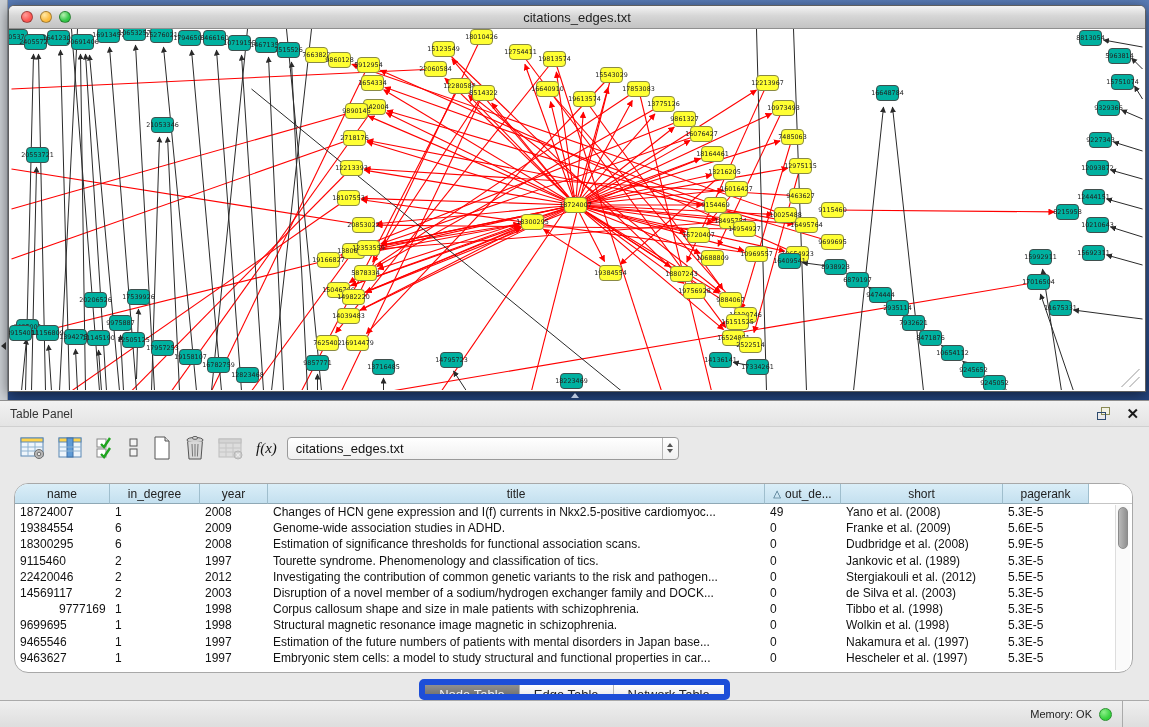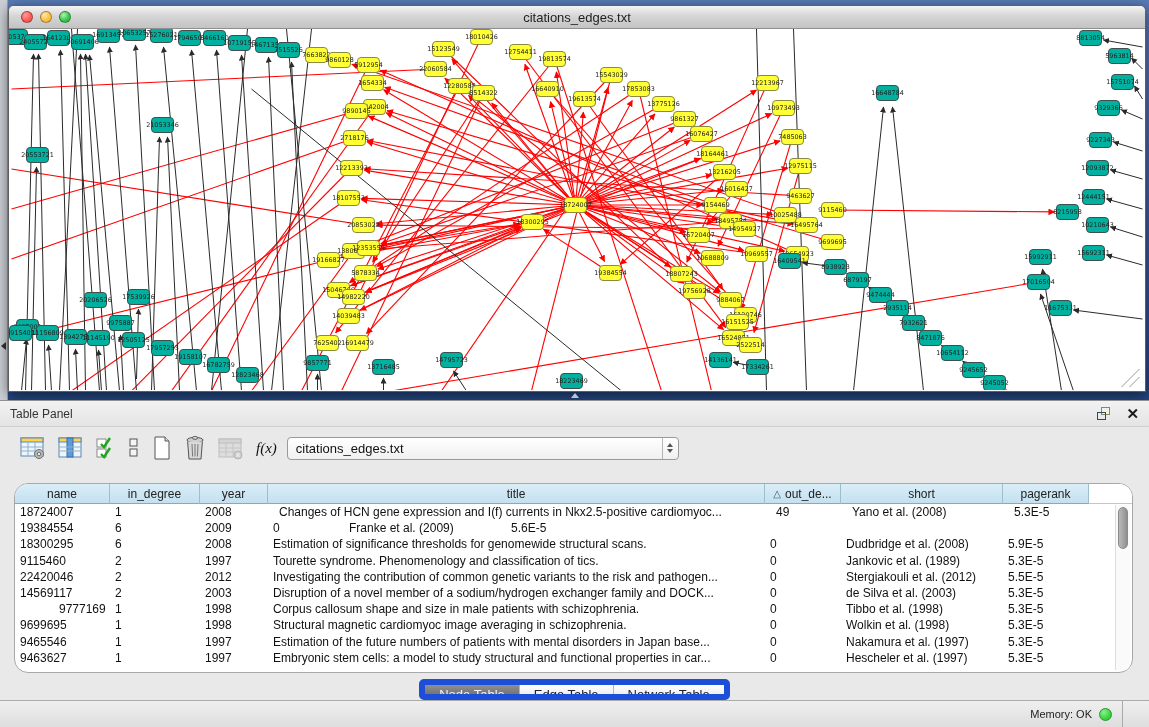--- a/index.html
+++ b/index.html
@@ -869,38 +869,39 @@
         <div class="th" style="width: 86px;">
           <span>pagerank</span>
         </div>
         <div class="th fill"></div>
       </div>
     <div class="tbody" id="tbody">
         <div class="tr">
           <div class="td" style="width: 95px;">18724007</div>
           <div class="td" style="width: 90px;">1</div>
           <div class="td" style="width: 68px;">2008</div>
-          <div class="td" style="width: 497px; margin-left: 6px;">Changes of HCN gene expression and I(f) currents in Nkx2.5-positive cardiomyoc...</div>
+          <div class="td" style="width: 497px;">Changes of HCN gene expression and I(f) currents in Nkx2.5-positive cardiomyoc...</div>
           <div class="td" style="width: 76px;">49</div>
           <div class="td" style="width: 162px;">Yano et al. (2008)</div>
           <div class="td" style="width: 86px;">5.3E-5</div>
         </div>
         <div class="tr">
           <div class="td" style="width: 95px;">19384554</div>
           <div class="td" style="width: 90px;">6</div>
           <div class="td" style="width: 68px;">2009</div>
+          <div class="td" style="width: 497px;">Genome-wide association studies in ADHD.</div>
           <div class="td" style="width: 76px;">0</div>
           <div class="td" style="width: 162px;">Franke et al. (2009)</div>
           <div class="td" style="width: 86px;">5.6E-5</div>
         </div>
         <div class="tr">
           <div class="td" style="width: 95px;">18300295</div>
           <div class="td" style="width: 90px;">6</div>
           <div class="td" style="width: 68px;">2008</div>
-          <div class="td" style="width: 497px;">Estimation of significance thresholds for genomewide structural scans.</div>
+          <div class="td" style="width: 497px;">Estimation of significance thresholds for functional association scans.</div>
           <div class="td" style="width: 76px;">0</div>
           <div class="td" style="width: 162px;">Dudbridge et al. (2008)</div>
           <div class="td" style="width: 86px;">5.9E-5</div>
         </div>
         <div class="tr">
           <div class="td" style="width: 95px;">9115460</div>
           <div class="td" style="width: 90px;">2</div>
           <div class="td" style="width: 68px;">1997</div>
           <div class="td" style="width: 497px;">Tourette syndrome. Phenomenology and classification of tics.</div>
           <div class="td" style="width: 76px;">0</div>
@@ -931,21 +932,21 @@
           <div class="td" style="width: 68px;">1998</div>
           <div class="td" style="width: 497px;">Corpus callosum shape and size in male patients with schizophrenia.</div>
           <div class="td" style="width: 76px;">0</div>
           <div class="td" style="width: 162px;">Tibbo et al. (1998)</div>
           <div class="td" style="width: 86px;">5.3E-5</div>
         </div>
         <div class="tr">
           <div class="td" style="width: 95px;">9699695</div>
           <div class="td" style="width: 90px;">1</div>
           <div class="td" style="width: 68px;">1998</div>
-          <div class="td" style="width: 497px;">Structural magnetic cardiomyoc image averaging in schizophrenia.</div>
+          <div class="td" style="width: 497px;">Structural magnetic resonance image magnetic in schizophrenia.</div>
           <div class="td" style="width: 76px;">0</div>
           <div class="td" style="width: 162px;">Wolkin et al. (1998)</div>
           <div class="td" style="width: 86px;">5.3E-5</div>
         </div>
         <div class="tr">
           <div class="td" style="width: 95px;">9465546</div>
           <div class="td" style="width: 90px;">1</div>
           <div class="td" style="width: 68px;">1997</div>
           <div class="td" style="width: 497px;">Estimation of the future numbers of patients with mental disorders in Japan base...</div>
           <div class="td" style="width: 76px;">0</div>

